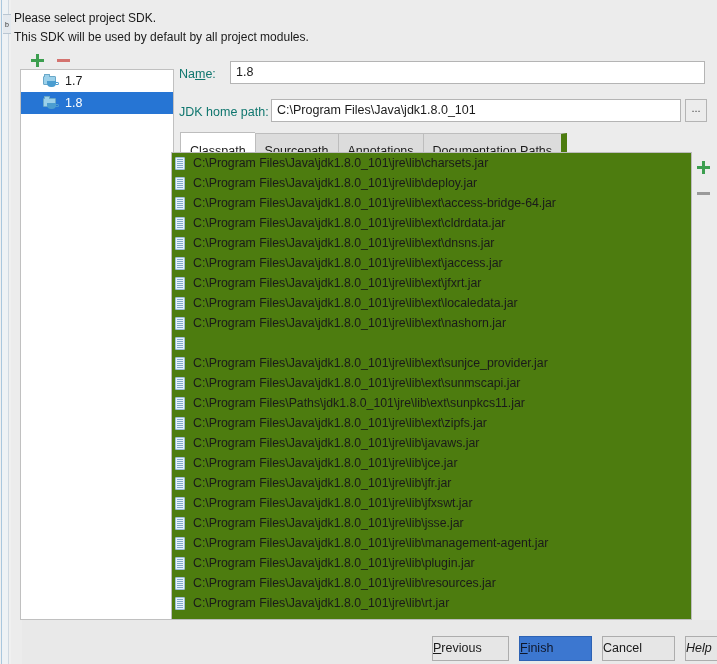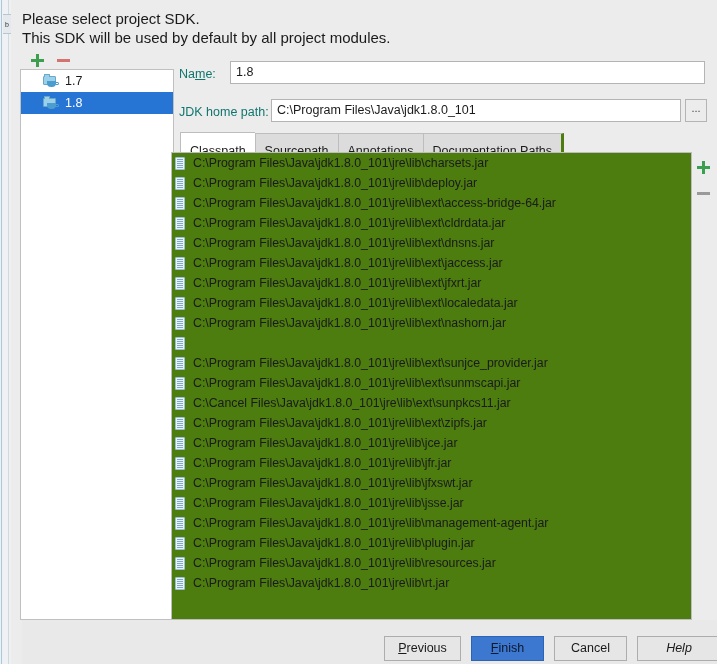--- a/index.html
+++ b/index.html
@@ -58,24 +58,24 @@
   
   .dialog {
     position: absolute;
     left: 11px; top: 0;
     width: 706px; height: 664px;
     background: #ececec;
   }
 
   .intro {
     position: absolute;
-    left: 11px; top: 9px;
+    left: 3px; top: 9px;
     width: 600px;
     line-height: 19px;
-    font-size: 15px;
+    font-size: 12px;
     color: #1a1a1a;
     white-space: pre;
   }
   .intro-line2 { display:block; }
 
   
   .tree-toolbar {
     position: absolute;
     left: 12px; top: 51px;
     width: 136px; height: 18px;
@@ -226,21 +226,21 @@
     padding: 8px 9px;
     font-size: 12.5px;
     color: #1a1a1a;
     background: #dcdcdc;
     border: 1px solid #bdbdbd;
     border-right: none;
     box-sizing: border-box;
     white-space: nowrap;
     cursor: default;
   }
-  .tab:last-child { border-right: 3px solid #4d7c0f; }
+  .tab:last-child { border-right: 6px solid #4d7c0f; }
   .tab.active {
     background: #ffffff;
     border-bottom-color: #ffffff;
     height: 21px;
     line-height: 20px;
   }
 
   
   .list-panel {
     position: absolute;
@@ -302,24 +302,24 @@
   .btn {
     position: absolute;
     top: 636px;
     height: 25px;
     background: #e6e6e6;
     border: 1px solid #adadad;
     box-sizing: border-box;
     font-family: "Liberation Sans", sans-serif;
     font-size: 12.5px;
     color: #1a1a1a;
-    text-align: center;
     line-height: 23px;
     cursor: default;
     white-space: nowrap;
+    margin-left: 48px;
   }
   .btn-previous { left: 373px; width: 77px; }
   .btn-finish {
     left: 460px; width: 73px;
     background: #3c77d0;
     border: 1px solid #2e63b4;
     color: #0f172a;
   }
   .btn-cancel { left: 543px; width: 73px; }
   .btn-help   { left: 626px; width: 84px; font-style: italic; }
@@ -429,25 +429,29 @@
         <div class="list-row">
           <span class="jar-icon"></span>
           <span>C:\Program Files\Java\jdk1.8.0_101\jre\lib\ext\sunjce_provider.jar</span>
         </div>
         <div class="list-row">
           <span class="jar-icon"></span>
           <span>C:\Program Files\Java\jdk1.8.0_101\jre\lib\ext\sunmscapi.jar</span>
         </div>
         <div class="list-row">
           <span class="jar-icon"></span>
-          <span>C:\Cancel Files\Java\jdk1.8.0_101\jre\lib\ext\sunpkcs11.jar</span>
+          <span>C:\Program Files\Paths\jdk1.8.0_101\jre\lib\ext\sunpkcs11.jar</span>
         </div>
         <div class="list-row">
           <span class="jar-icon"></span>
           <span>C:\Program Files\Java\jdk1.8.0_101\jre\lib\ext\zipfs.jar</span>
+        </div>
+        <div class="list-row">
+          <span class="jar-icon"></span>
+          <span>C:\Program Files\Java\jdk1.8.0_101\jre\lib\javaws.jar</span>
         </div>
         <div class="list-row">
           <span class="jar-icon"></span>
           <span>C:\Program Files\Java\jdk1.8.0_101\jre\lib\jce.jar</span>
         </div>
         <div class="list-row">
           <span class="jar-icon"></span>
           <span>C:\Program Files\Java\jdk1.8.0_101\jre\lib\jfr.jar</span>
         </div>
         <div class="list-row">

